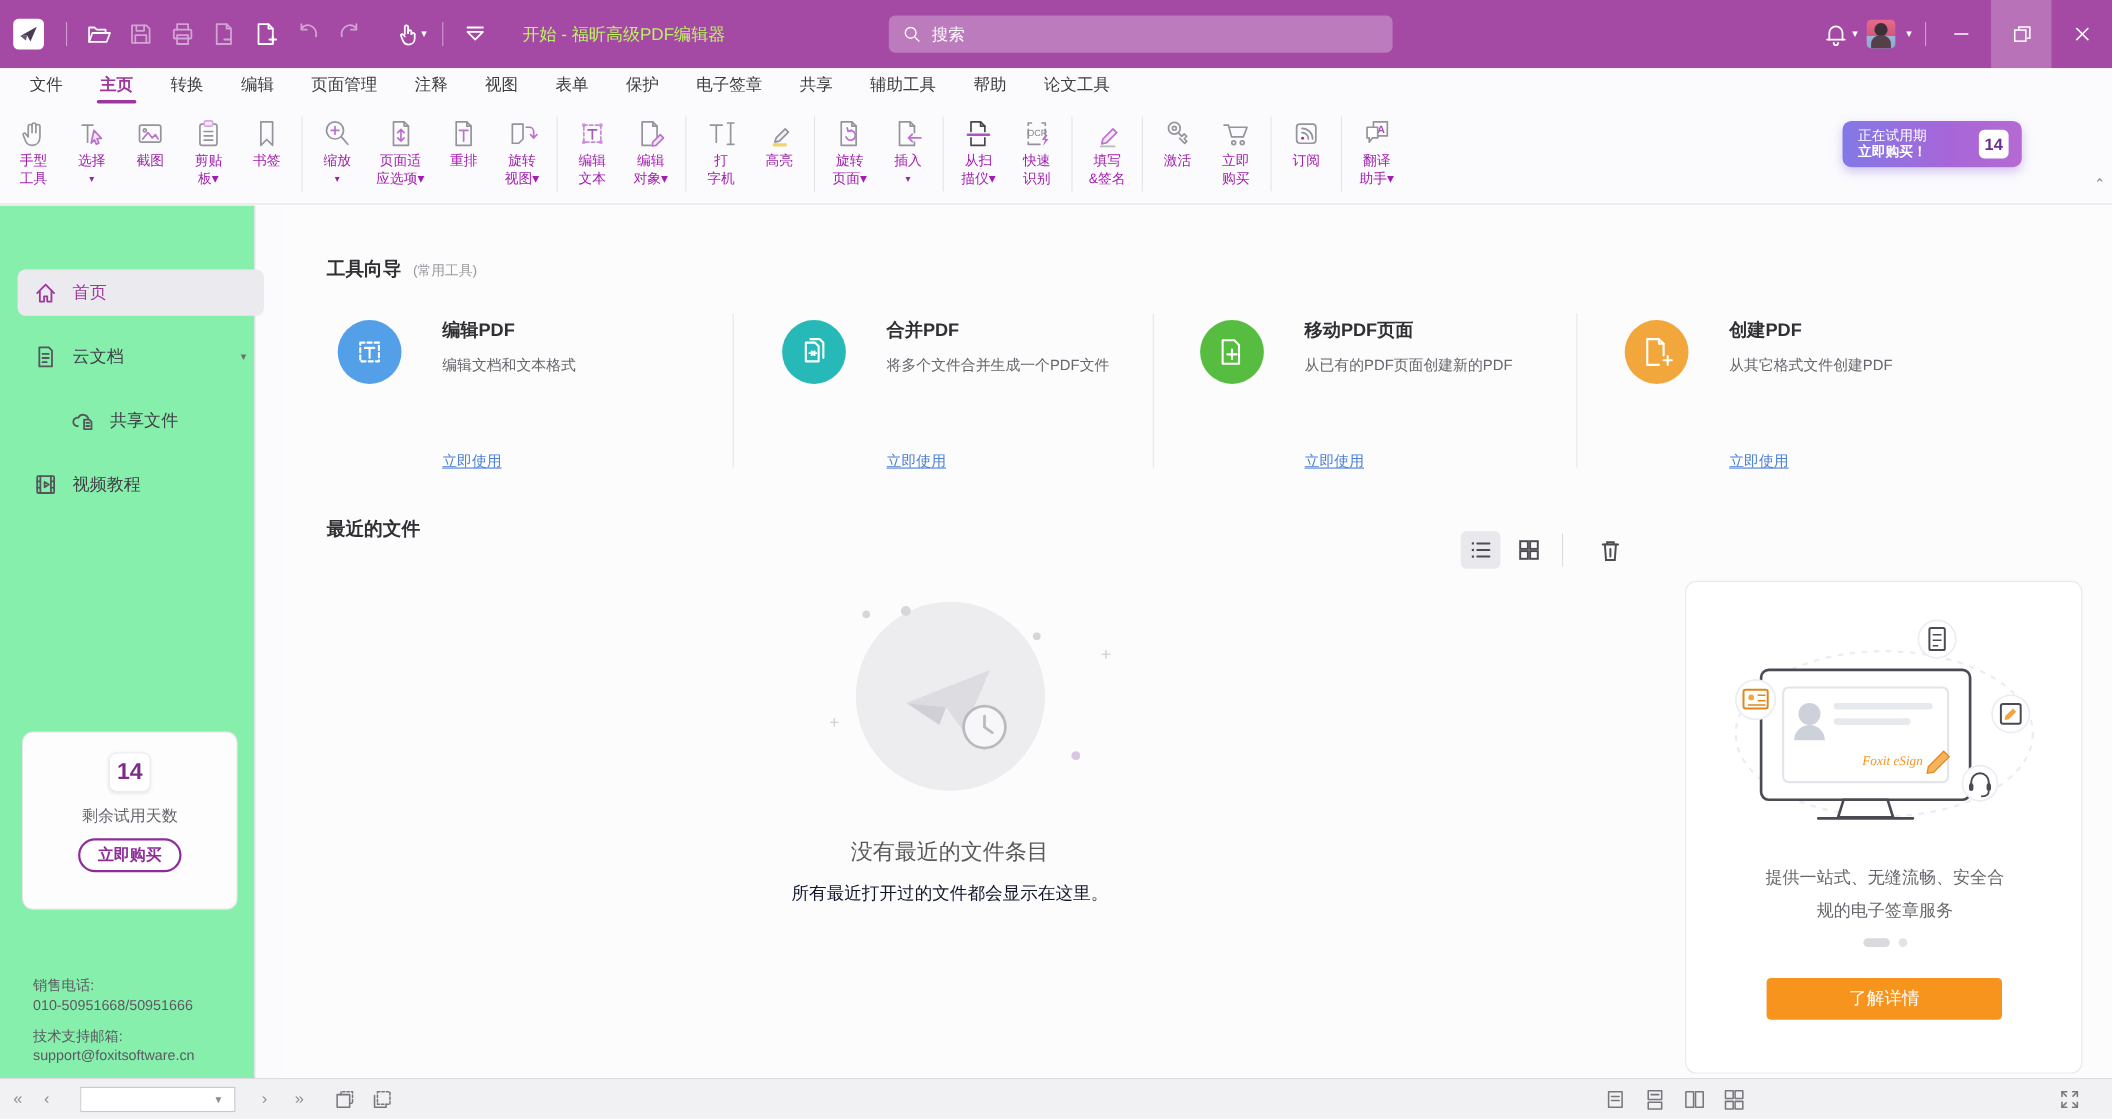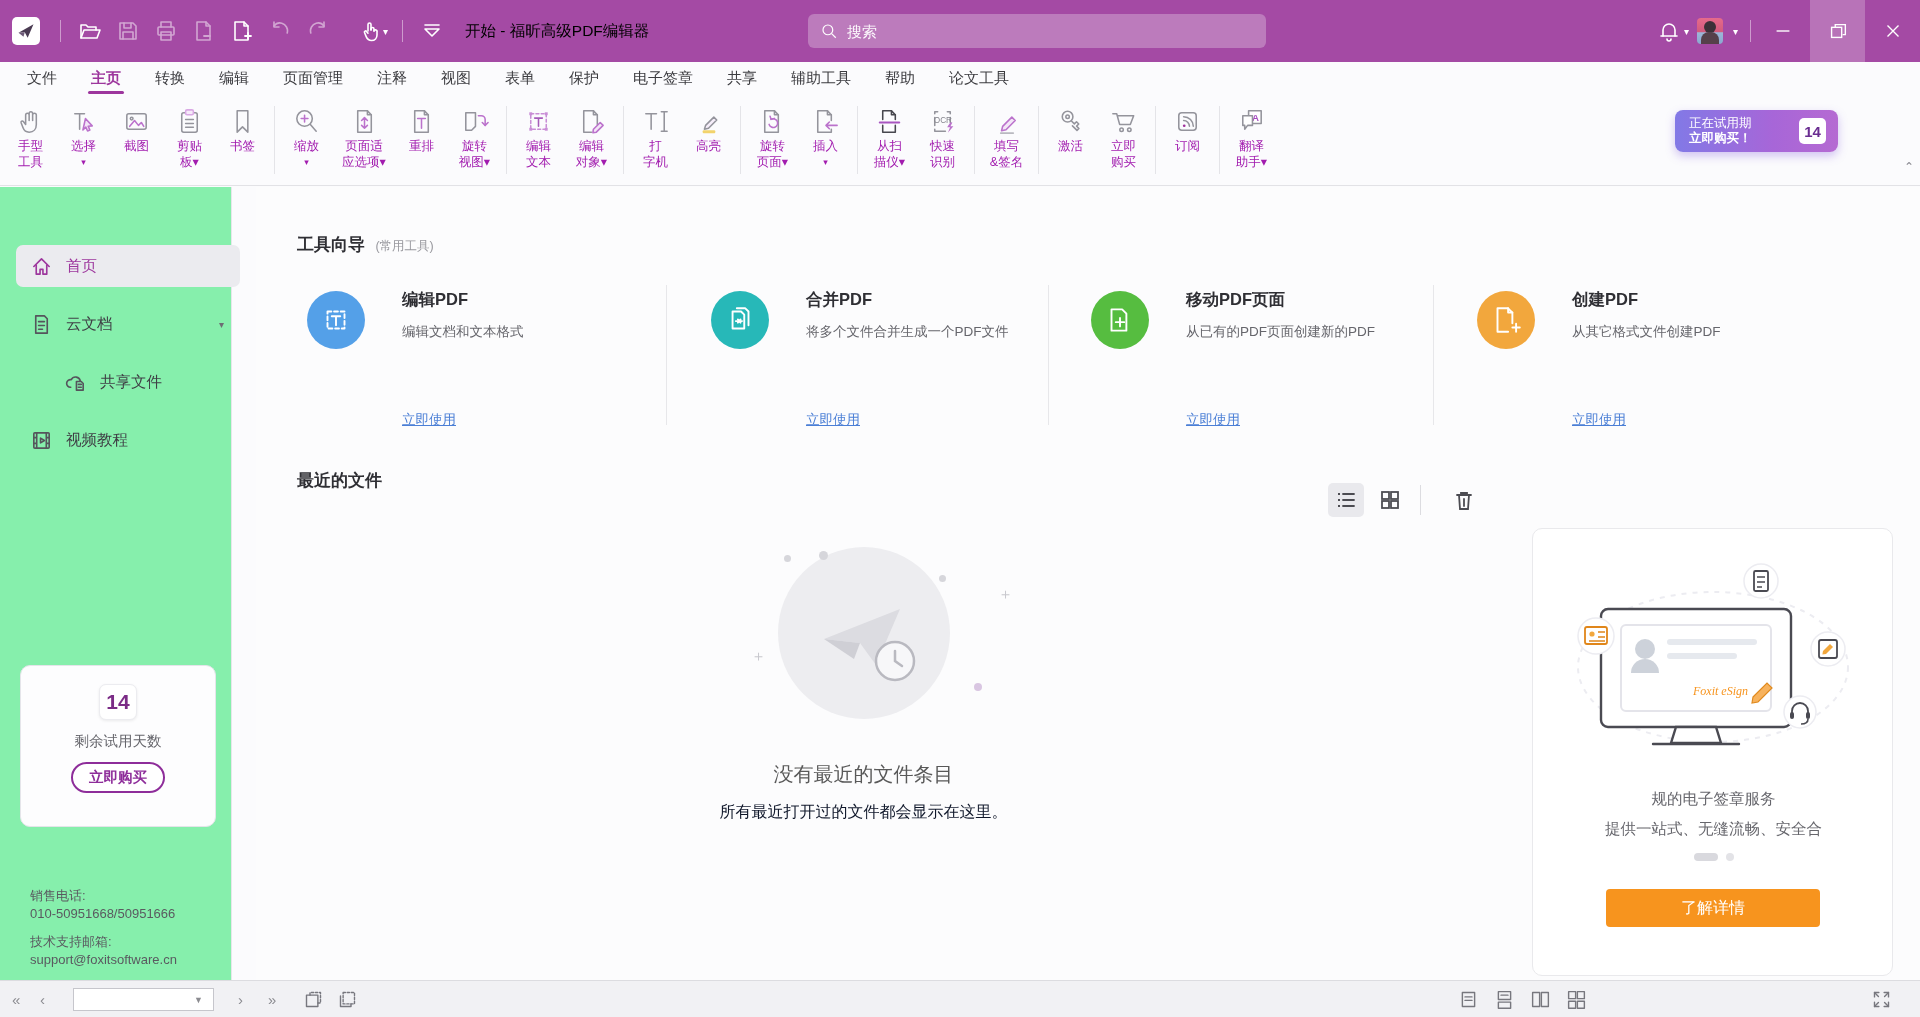--- a/index.html
+++ b/index.html
@@ -8,21 +8,21 @@
 
   
   .titlebar { position:absolute; left:0; top:0; width:1920px; height:62px; background:#a44aa4; display:flex; align-items:center; color:#fff; }
   .tb-left { display:flex; align-items:center; gap:0; padding-left:12px; }
   .logo-box { width:28px; height:28px; background:#fff; border-radius:5px; display:flex; align-items:center; justify-content:center; margin-right:10px; }
   .tb-divider { width:1px; height:22px; background:rgba(255,255,255,.45); margin:0 10px; }
   .tb-btn { width:38px; height:40px; display:flex; align-items:center; justify-content:center; }
   .tb-btn svg { width:24px; height:24px; stroke:#fff; fill:none; stroke-width:1.6; stroke-linecap:round; stroke-linejoin:round; }
   .tb-btn.disabled svg { opacity:.5; }
   .tb-caret { font-size:10px; color:#fff; margin-left:-6px; margin-right:4px; }
-  .tb-title { font-size:15.5px; color:#000000; margin-left:14px; white-space:nowrap; }
+  .tb-title { font-size:15.5px; color:#bef264; margin-left:24px; white-space:nowrap; }
   .searchbox { position:absolute; left:808px; top:14px; width:458px; height:34px; background:rgba(255,255,255,.27); border-radius:6px; display:flex; align-items:center; padding:0 12px; }
   .searchbox svg { width:18px; height:18px; stroke:#fff; fill:none; stroke-width:1.6; }
   .searchbox input { background:transparent; border:none; outline:none; color:#fff; font-size:15px; margin-left:9px; width:380px; font-family:inherit; }
   .searchbox input::placeholder { color:rgba(255,255,255,.95); }
   .tb-right { position:absolute; right:0; top:0; height:62px; display:flex; align-items:center; }
   .avatar { width:26px; height:26px; border-radius:4px; background:linear-gradient(180deg,#e66a8b 0%,#d15a7d 55%,#9db6d8 56%,#8aa8cf 100%); position:relative; overflow:hidden; }
   .avatar::before { content:""; position:absolute; left:7px; top:3px; width:12px; height:12px; border-radius:50%; background:#3c3038; }
   .avatar::after { content:""; position:absolute; left:4px; top:14px; width:18px; height:12px; border-radius:8px 8px 0 0; background:#55404a; }
   .winbtn { width:55px; height:62px; display:flex; align-items:center; justify-content:center; }
   .winbtn svg { width:22px; height:22px; stroke:#fff; fill:none; stroke-width:1.5; }
@@ -676,22 +676,22 @@
           <path d="M290 104 l7-7 3 3-7 7-3.6.6z" fill="#f2a73d"></path>
 
           <circle cx="267" cy="165" r="16" fill="#fff" stroke="#ececf1" stroke-width="1.5"></circle>
           <path d="M259 168 v-4 a8 8 0 0 1 16 0 v4" fill="none" stroke="#4a4a52" stroke-width="1.8"></path>
           <rect x="257" y="165" width="4" height="7" rx="2" fill="#4a4a52"></rect>
           <rect x="273" y="165" width="4" height="7" rx="2" fill="#4a4a52"></rect>
           <path d="M275 172 c0 4 -3 5 -7 5" fill="none" stroke="#4a4a52" stroke-width="1.6"></path>
         </svg>
       </div>
       <div class="promo-text">
+        <div>提供一站式、无缝流畅、安全合</div>
         <div>规的电子签章服务</div>
-        <div>提供一站式、无缝流畅、安全合</div>
       </div>
       <div class="promo-dots">
         <span class="pd-pill"></span>
         <span class="pd-dot"></span>
       </div>
       <div class="promo-btn">了解详情</div>
     </div>
   </div>
 </div>
 

